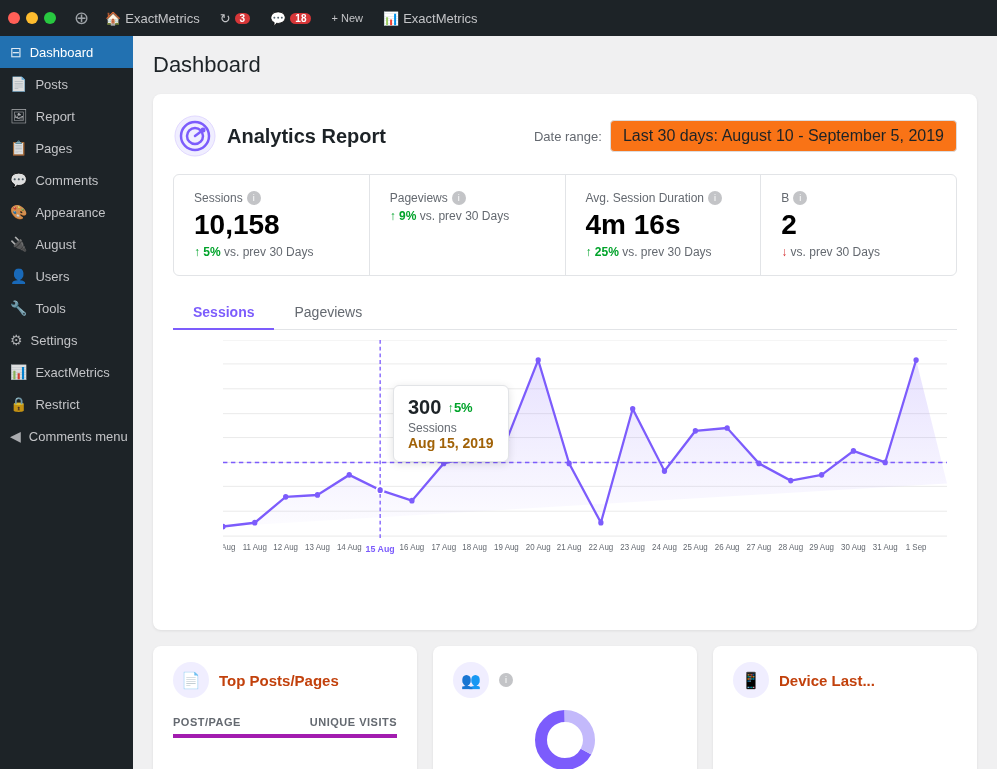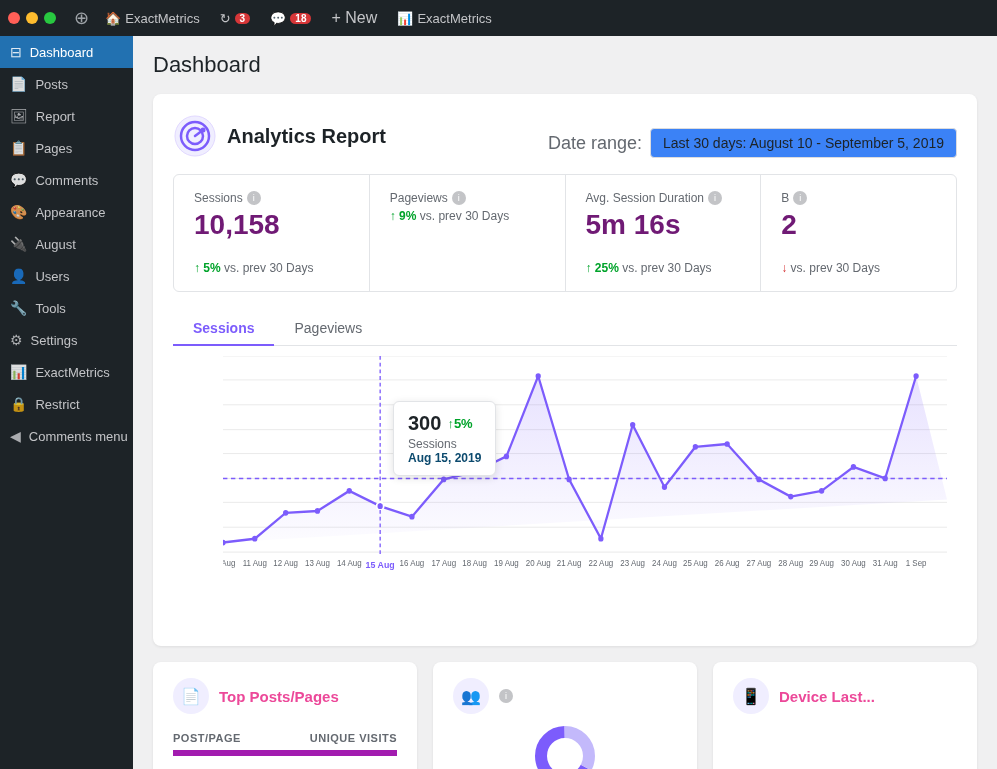--- a/index.html
+++ b/index.html
@@ -44,21 +44,21 @@
       background: #d63638;
       color: #fff;
       border-radius: 10px;
       padding: 0 5px;
       font-size: 10px;
       font-weight: 600;
     }
     .topbar-new-btn {
       display: flex; gap: 4px;
       color: #c3c4c7;
-      font-size: 16px;
+      font-size: 11px;
       cursor: pointer;
       padding: 0 4px;
     }
 
     
     .layout {
       display: flex;
       height: calc(769px - 36px);
     }
 
@@ -99,21 +99,21 @@
     
     .analytics-card {
       background: #fff;
       border-radius: 8px;
       padding: 20px;
       box-shadow: 0 1px 3px rgba(0,0,0,0.08);
       margin-bottom: 16px;
     }
     .analytics-header {
       display: flex;
-      align-items: flex-end;
+      align-items: center;
       justify-content: space-between;
       margin-bottom: 16px;
     }
     .analytics-logo-area {
       display: flex;
       align-items: center;
       gap: 10px;
     }
     .analytics-logo-icon {
       width: 44px;
@@ -123,29 +123,29 @@
       font-size: 20px;
       font-weight: 700;
       color: #1d2327;
     }
     .date-range-area {
       display: flex;
       align-items: center;
       gap: 8px;
     }
     .date-range-label {
-      font-size: 18px;
+      font-size: 13px;
       color: #646970;
     }
     .date-range-value {
-      background: #3b82f6;
+      background: #f97316;
       border: 1px solid #dcdcde;
       border-radius: 4px;
       padding: 6px 12px;
-      font-size: 14px;
+      font-size: 16px;
       color: #1d2327;
       font-weight: 500;
     }
 
     
     .metrics-row {
       display: flex;
       gap: 0;
       border: 1px solid #e2e4e7;
       border-radius: 6px;
@@ -162,22 +162,22 @@
       font-size: 12px;
       color: #646970;
       margin-bottom: 4px;
       display: flex;
       align-items: center;
       gap: 4px;
     }
     .metric-value {
       font-size: 28px;
       font-weight: 700;
-      color: #701a75;
-      margin-bottom: 20px;
+      color: #000000;
+      margin-bottom: 4px;
     }
     .metric-change {
       font-size: 12px;
       color: #646970;
     }
     .metric-change .up { color: #00a32a; font-weight: 600; }
     .metric-change .down { color: #d63638; font-weight: 600; }
     .info-icon {
       display: inline-block;
       width: 14px;
@@ -240,21 +240,21 @@
     .tooltip-value {
       font-size: 20px;
       font-weight: 700;
       color: #1d2327;
       display: flex;
       align-items: center;
       gap: 6px;
     }
     .tooltip-pct { color: #00a32a; font-size: 13px; font-weight: 600; }
     .tooltip-label { color: #646970; font-size: 12px; margin-top: 2px; }
-    .tooltip-date { color: #0c4a6e; font-weight: 600; font-size: 12px; }
+    .tooltip-date { color: #a16207; font-weight: 600; font-size: 14px; }
 
     
     .bottom-cards {
       display: flex;
       gap: 16px;
       margin-top: 0;
     }
     .bottom-card {
       background: #fff;
       border-radius: 8px;
@@ -275,27 +275,27 @@
       border-radius: 50%;
       display: flex;
       align-items: center;
       justify-content: center;
       font-size: 16px;
       color: #7c5cfc;
     }
     .bottom-card-title {
       font-size: 15px;
       font-weight: 600;
-      color: #ec4899;
+      color: #c2410c;
     }
     .table-header-row {
       display: flex;
       justify-content: space-between;
       padding: 6px 0;
-      border-bottom: 6px solid #a21caf;
+      border-bottom: 4px solid #a21caf;
     }
     .table-header-col {
       font-size: 11px;
       font-weight: 600;
       color: #646970;
       text-transform: uppercase;
       letter-spacing: 0.5px;
     }
   </style>
 </head>
@@ -428,21 +428,21 @@
           <div class="metric-change">
             <span class="up">↑ 9%</span>
             <span>vs. prev 30 Days</span>
           </div>
         </div>
         <div class="metric-cell">
           <div class="metric-label">
             <span>Avg. Session Duration</span>
             <span class="info-icon">i</span>
           </div>
-          <div class="metric-value">5m 16s</div>
+          <div class="metric-value">4m 16s</div>
           <div class="metric-change">
             <span class="up">↑ 25%</span>
             <span>vs. prev 30 Days</span>
           </div>
         </div>
         <div class="metric-cell">
           <div class="metric-label">
             <span>B</span>
             <span class="info-icon">i</span>
           </div>

